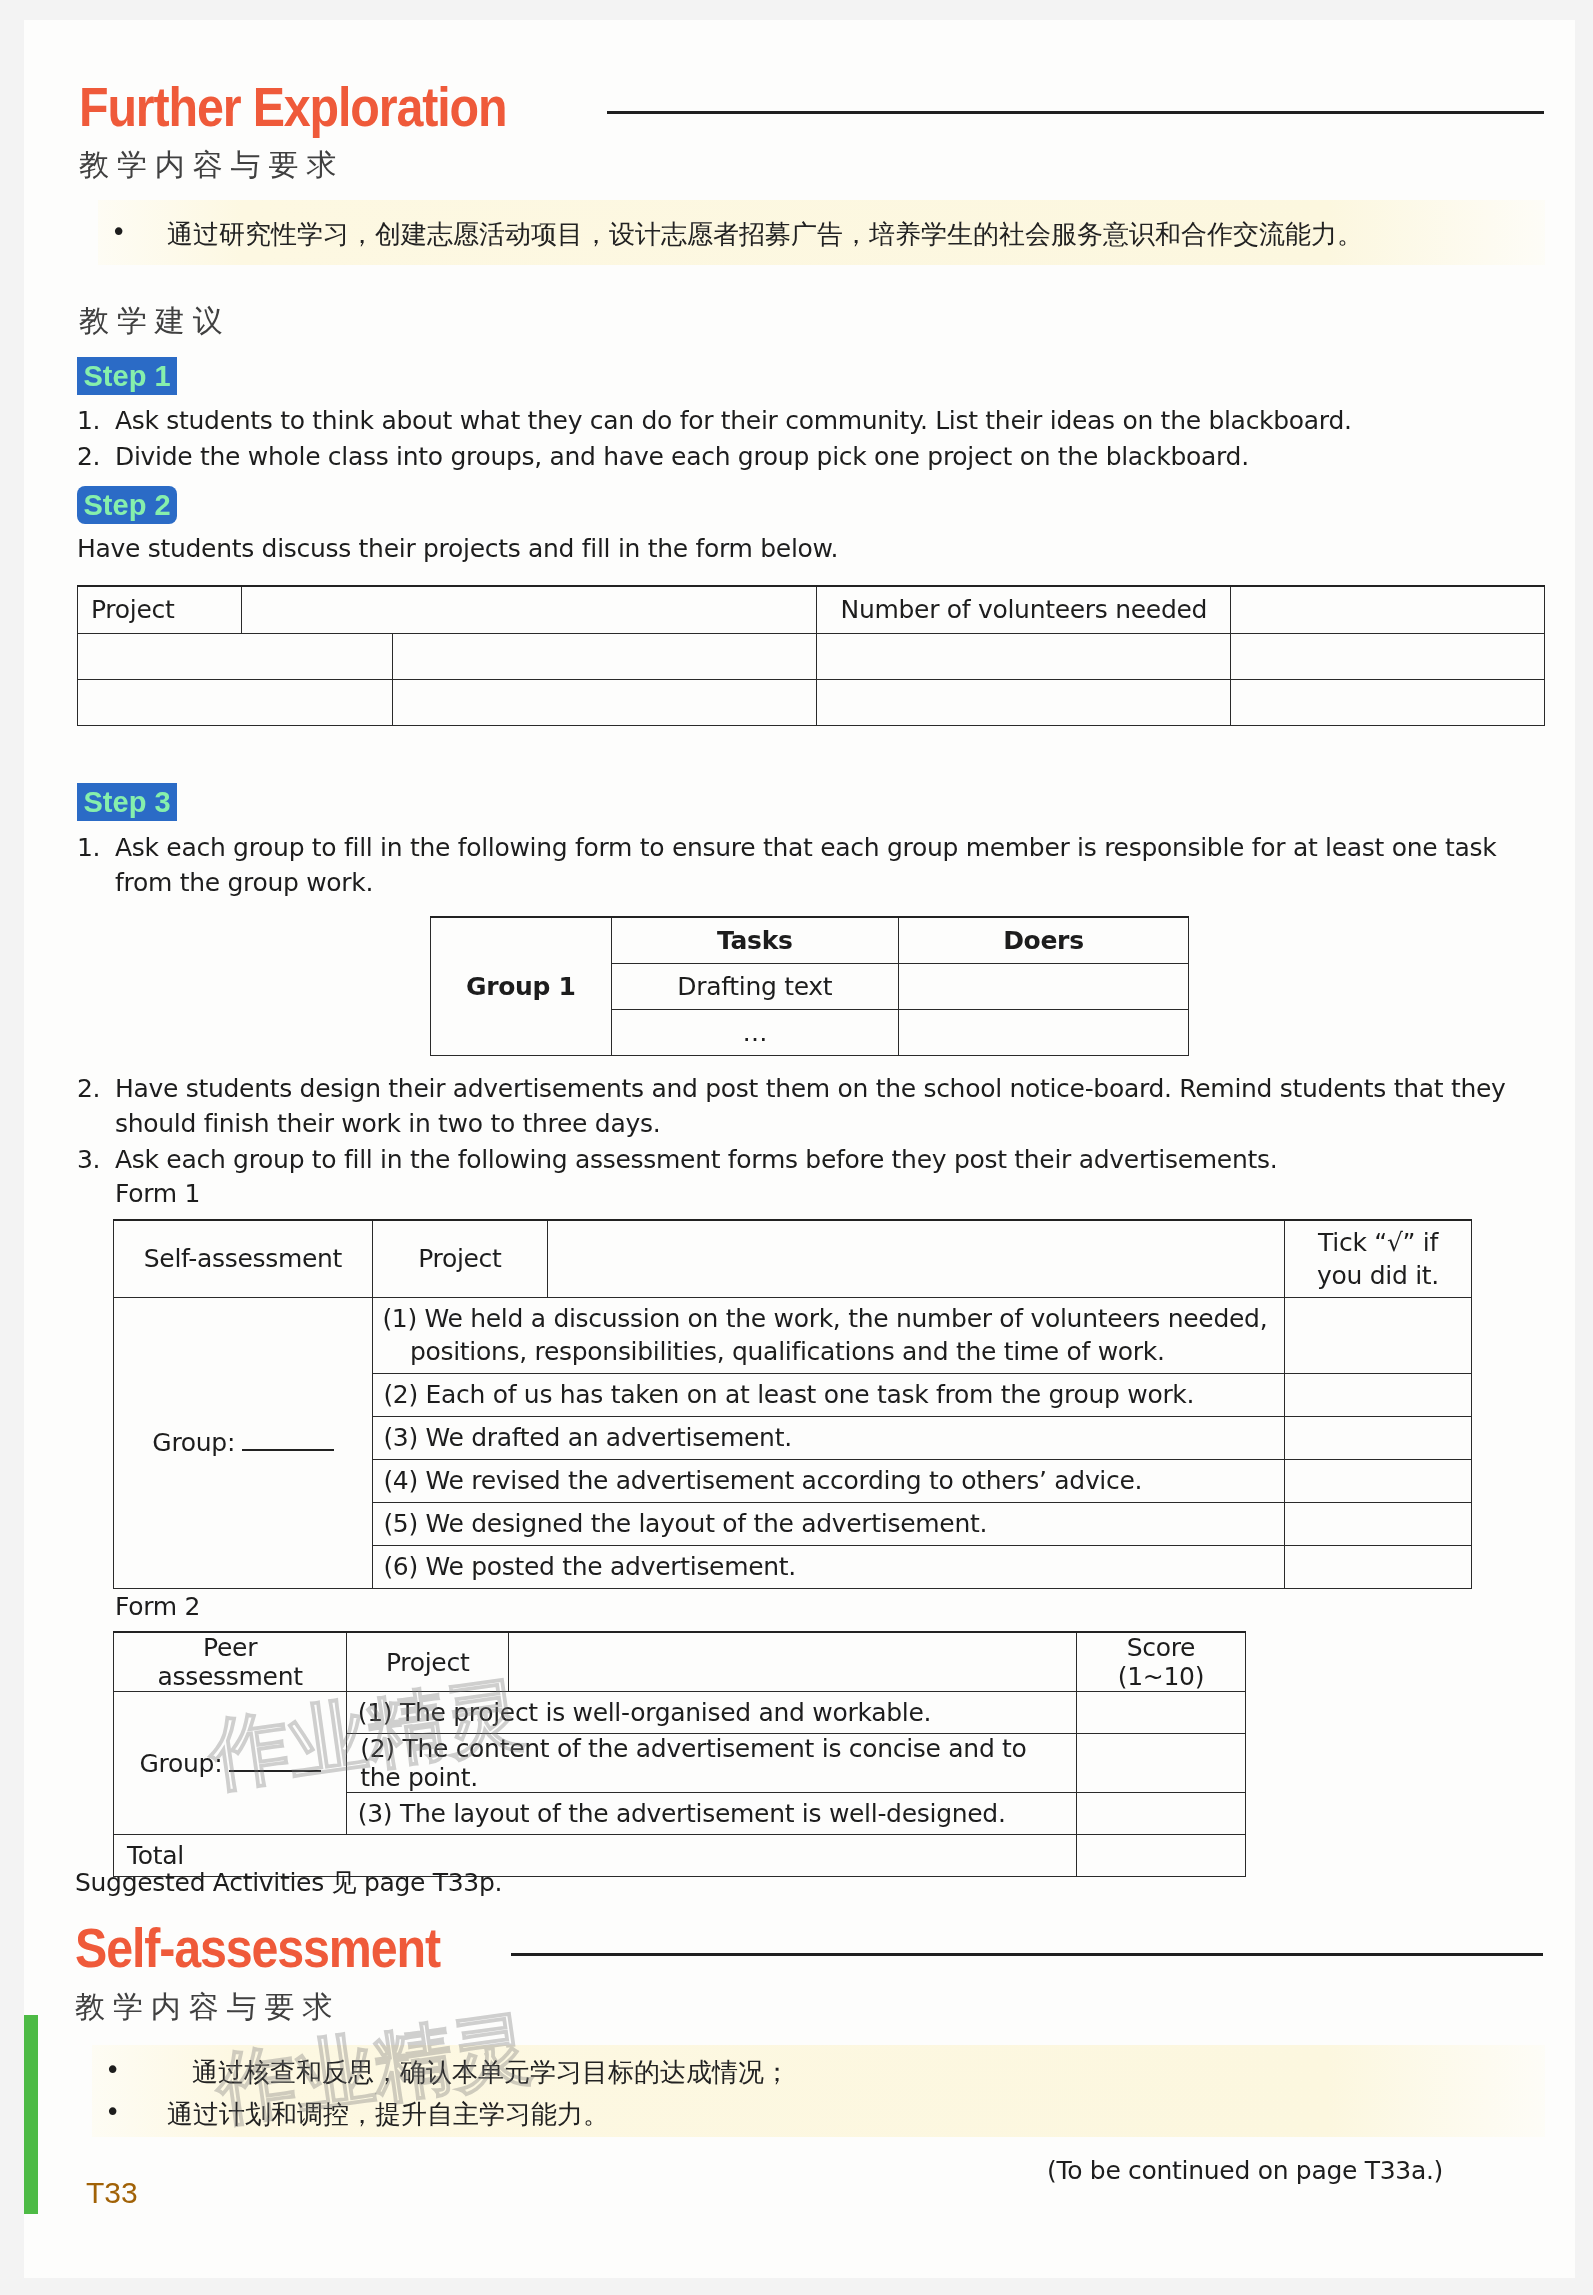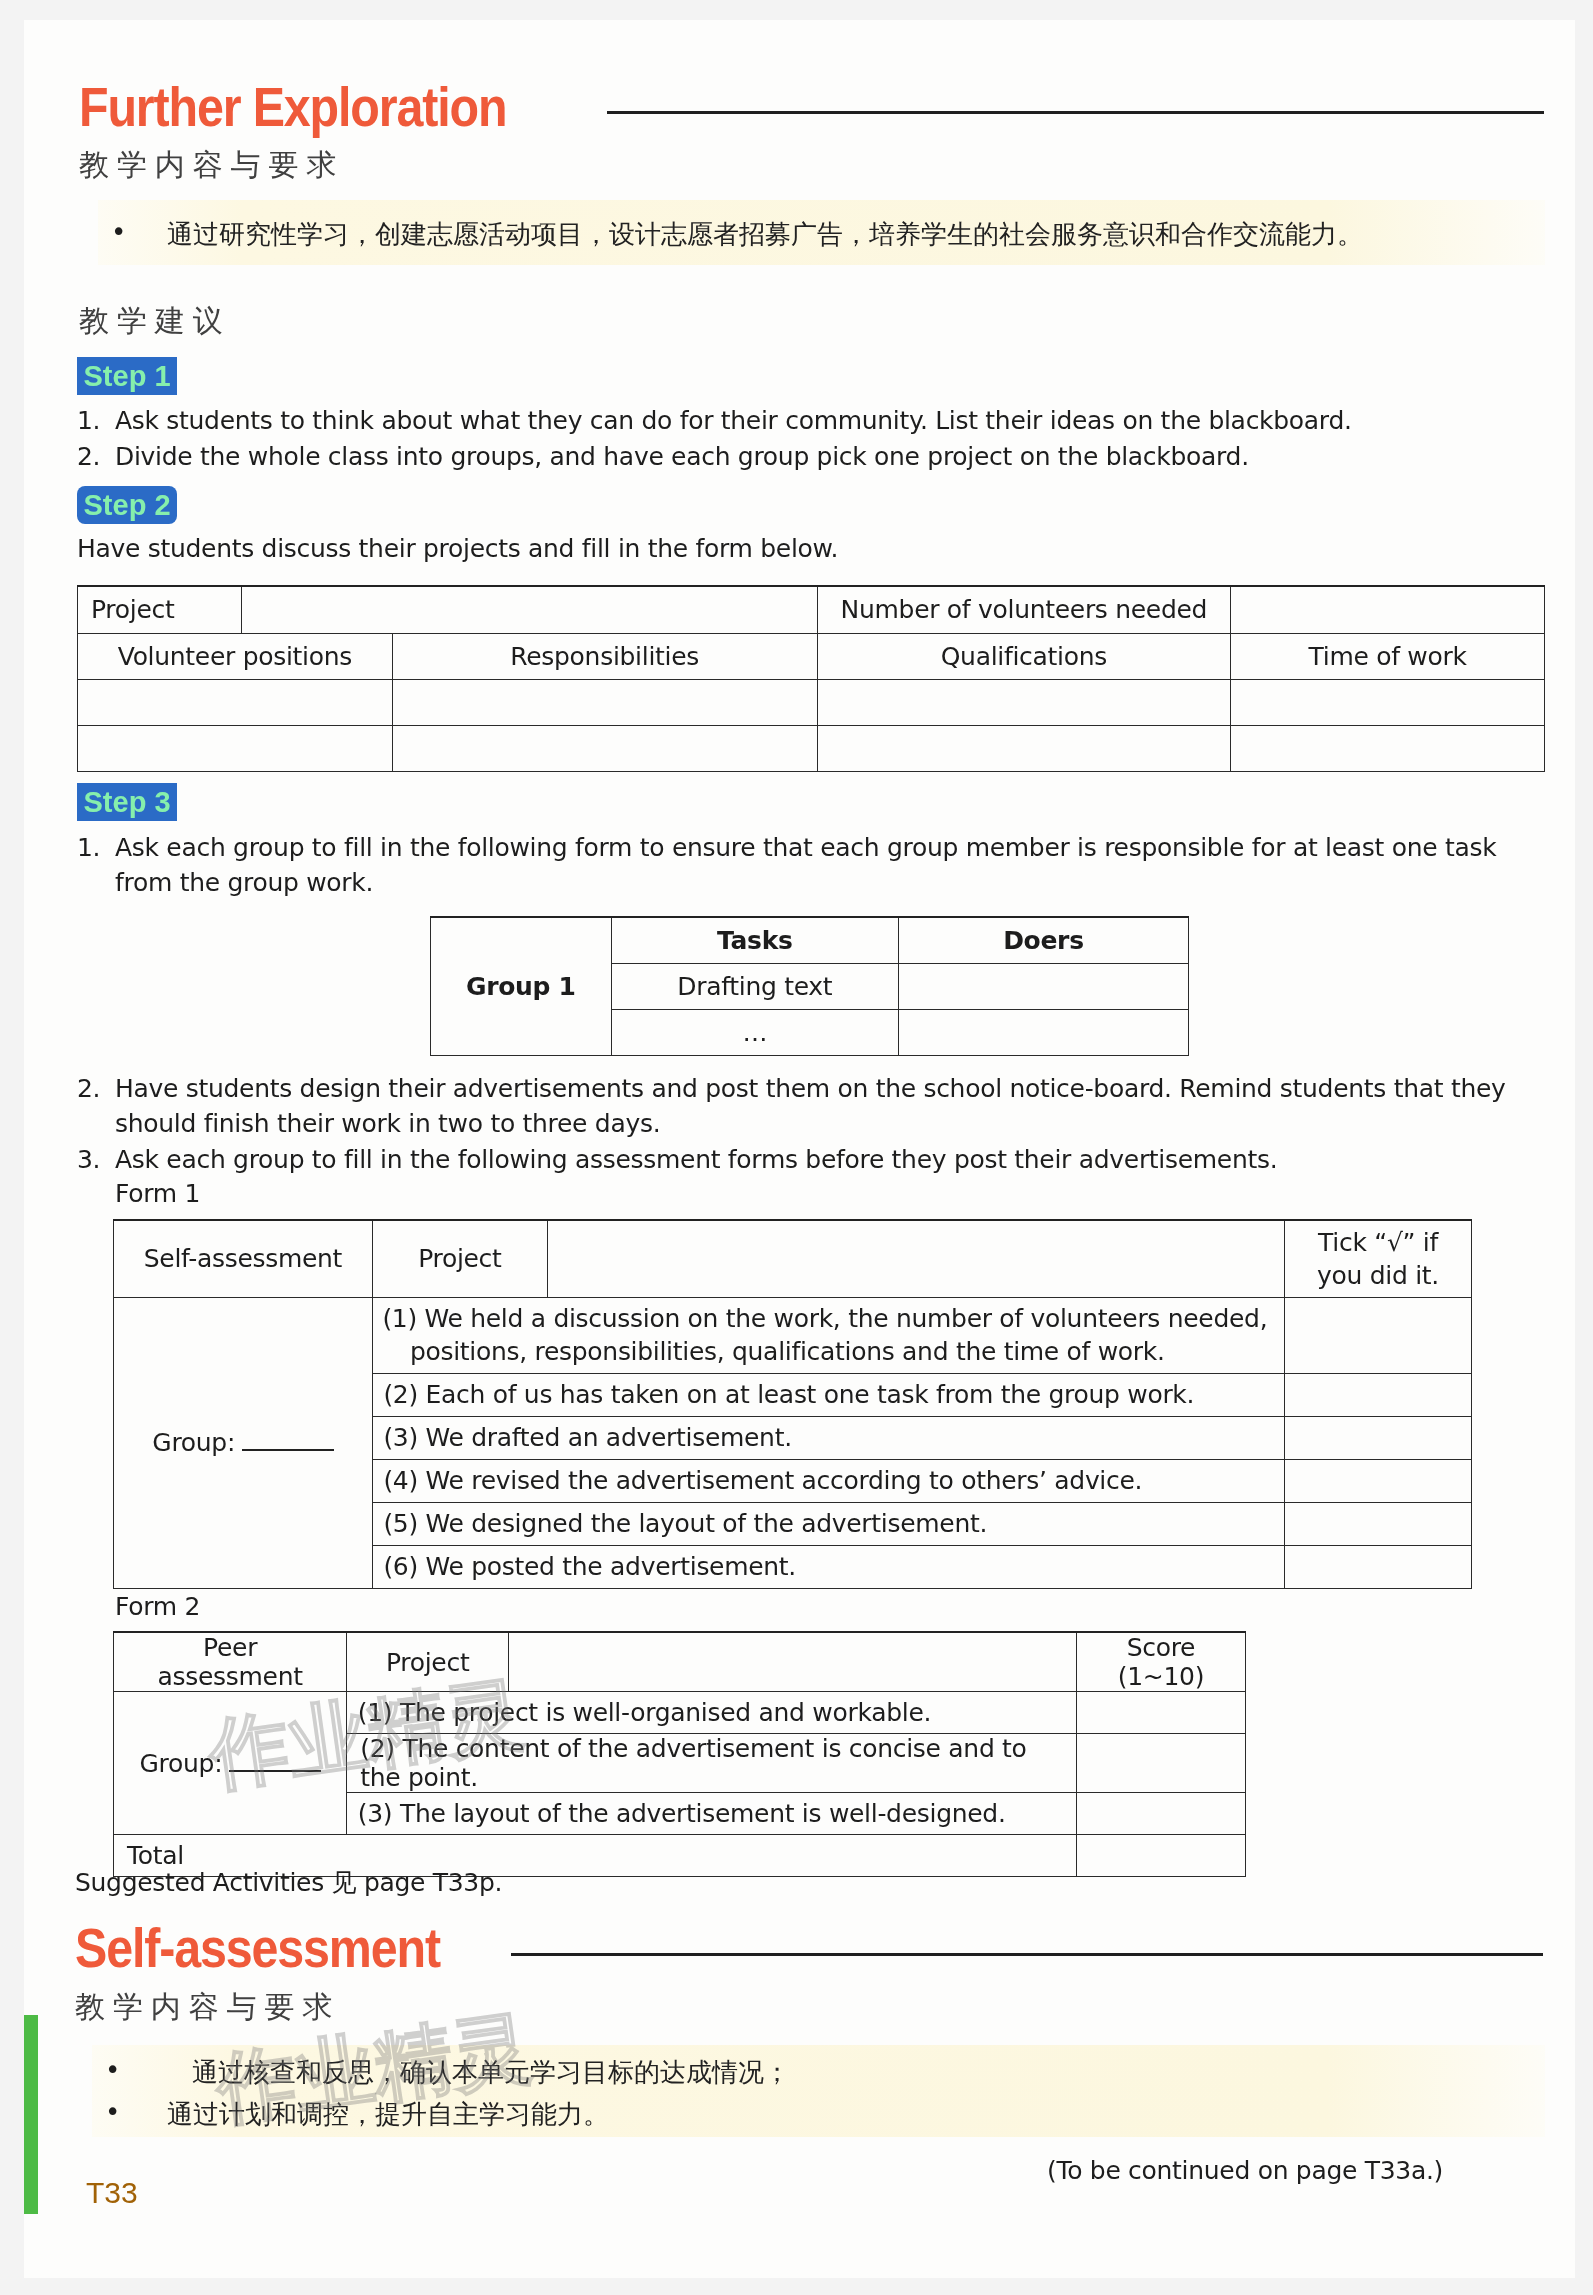--- a/index.html
+++ b/index.html
@@ -77,26 +77,20 @@
       <col style="width:314px">
     </colgroup>
   <tbody>
       <tr style="height:47px;" class="thick-top">
     <td>Project</td>
     <td colspan="2"></td>
     <td class="center">Number of volunteers needed</td>
     <td></td>
   </tr>
   <tr style="height:46px;">
-    <td colspan="2" class="center">Volunteer positions</td>
-    <td class="center">Responsibilities</td>
-    <td class="center">Qualifications</td>
-    <td class="center">Time of work</td>
-  </tr>
-  <tr style="height:46px;">
     <td colspan="2"></td>
         <td></td>
         <td></td>
         <td></td>
   </tr>
   <tr style="height:46px;">
     <td colspan="2"></td>
         <td></td>
         <td></td>
         <td></td>

